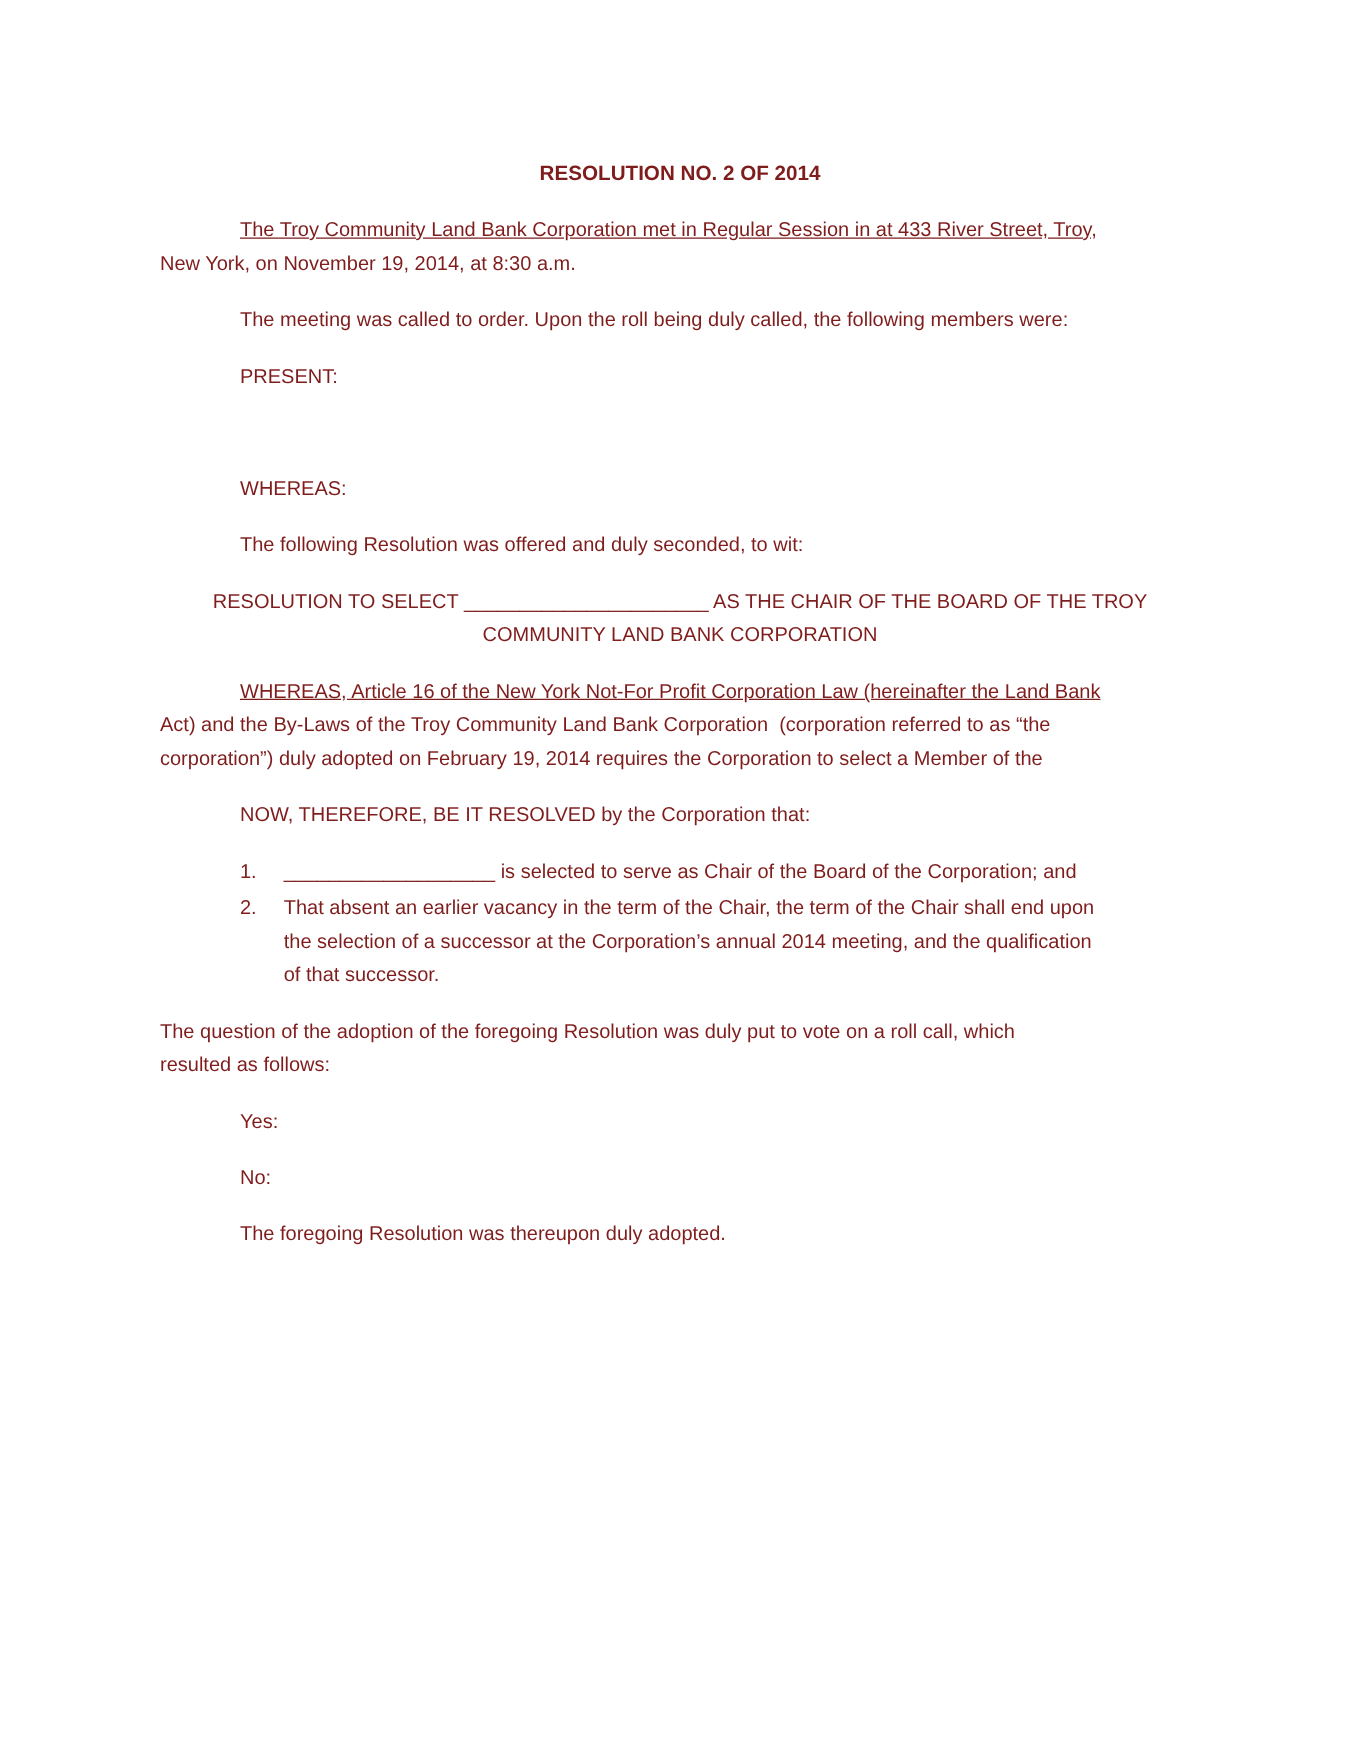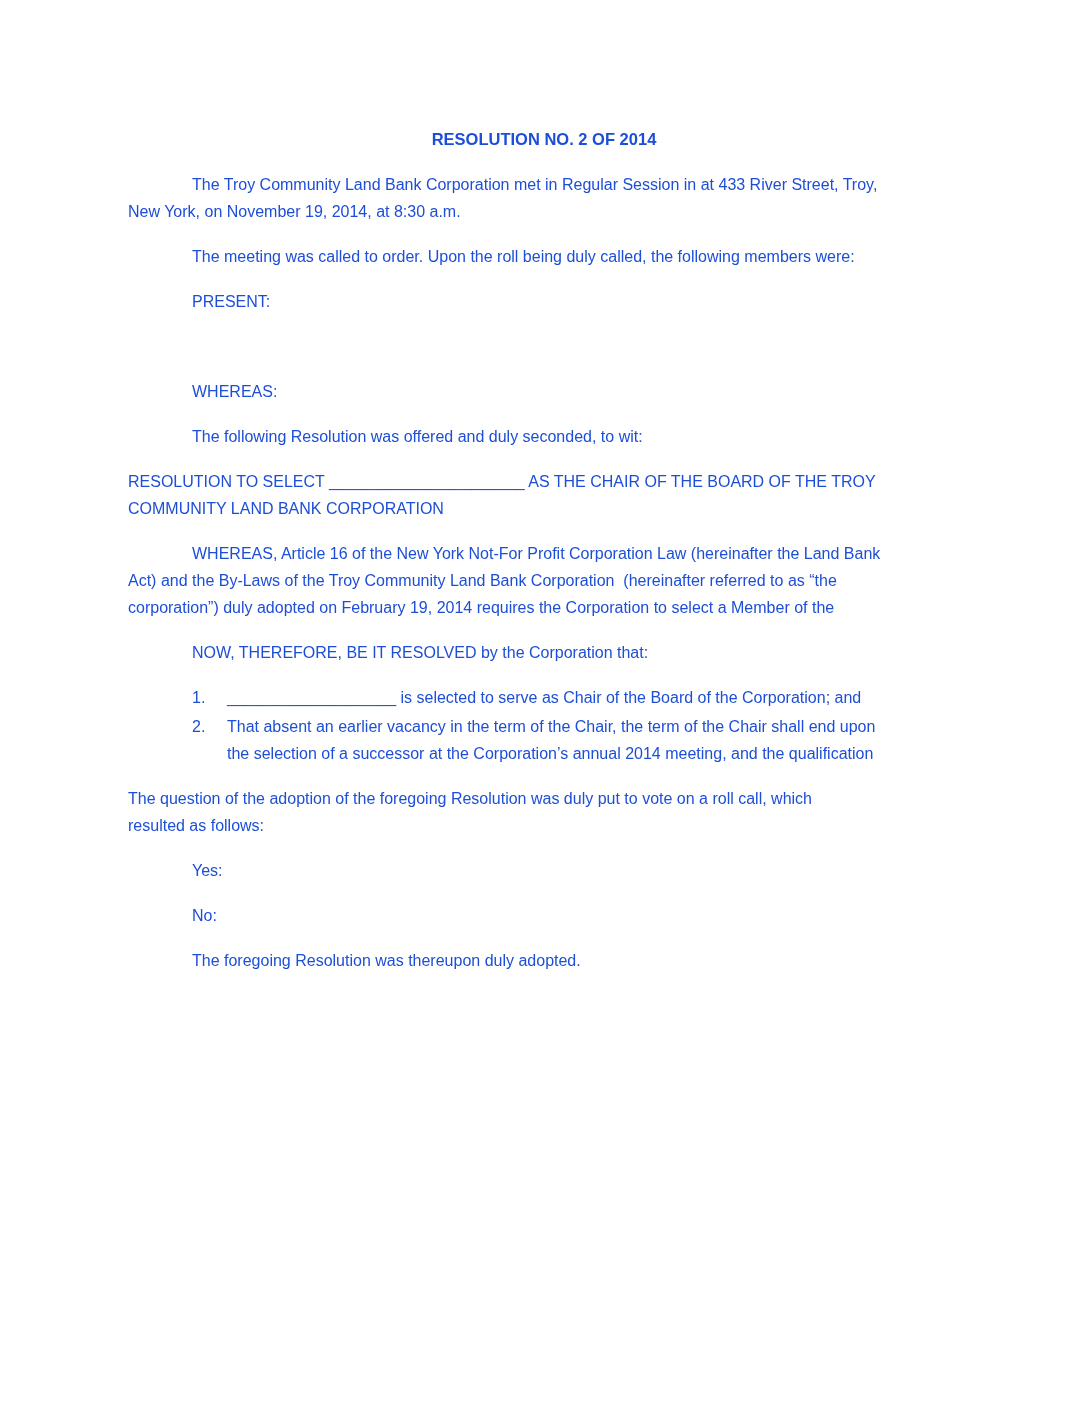--- a/index.html
+++ b/index.html
@@ -6,41 +6,42 @@
     margin: 0;
     padding: 0;
     background: #ffffff;
   }
   .page {
     width: 1088px;
     height: 1408px;
     background: #ffffff;
     font-family: "Liberation Sans", "DejaVu Sans", sans-serif;
     font-size: 16px;
-    color: #1d4ed8;
+    color: #7f1d1d;
     overflow: hidden;
     box-sizing: border-box;
     padding: 126px 128px 0 128px;
   }
   .para {
     margin: 0 0 18px 0;
     line-height: 27px;
   }
   .line {
     display: block;
     white-space: pre;
   }
   .indent-first .line:first-child {
     padding-left: 64px;
+    text-decoration: underline;
   }
   .indented {
     padding-left: 64px;
   }
   .centered {
-    text-align: left;
+    text-align: center;
   }
   .centered .line {
     white-space: pre;
   }
   .doc-title {
     font-weight: bold;
     text-align: center;
     margin: 0 0 18px 0;
     line-height: 27px;
     font-size: 16.5px;
@@ -87,39 +88,40 @@
 
   <div class="para indented">The following Resolution was offered and duly seconded, to wit:</div>
 
   <div class="para centered">
     <span class="line">RESOLUTION TO SELECT ______________________ AS THE CHAIR OF THE BOARD OF THE TROY</span>
     <span class="line">COMMUNITY LAND BANK CORPORATION</span>
   </div>
 
   <div class="para indent-first">
     <span class="line">WHEREAS, Article 16 of the New York Not-For Profit Corporation Law (hereinafter the Land Bank</span>
-    <span class="line">Act) and the By-Laws of the Troy Community Land Bank Corporation  (hereinafter referred to as “the</span>
+    <span class="line">Act) and the By-Laws of the Troy Community Land Bank Corporation  (corporation referred to as “the</span>
     <span class="line">corporation”) duly adopted on February 19, 2014 requires the Corporation to select a Member of the</span>
   </div>
 
 
   <div class="para indented">NOW, THEREFORE, BE IT RESOLVED by the Corporation that:</div>
 
   <div class="numbered-list">
     <div class="list-item">
       <span class="list-num">1.</span>
       <span class="list-body">
         <span class="line">___________________ is selected to serve as Chair of the Board of the Corporation; and</span>
       </span>
     </div>
     <div class="list-item">
       <span class="list-num">2.</span>
       <span class="list-body">
         <span class="line">That absent an earlier vacancy in the term of the Chair, the term of the Chair shall end upon</span>
         <span class="line">the selection of a successor at the Corporation’s annual 2014 meeting, and the qualification</span>
+        <span class="line">of that successor.</span>
       </span>
     </div>
   </div>
 
   <div class="para">
     <span class="line">The question of the adoption of the foregoing Resolution was duly put to vote on a roll call, which</span>
     <span class="line">resulted as follows:</span>
   </div>
 
   <div class="para indented">Yes:</div>

